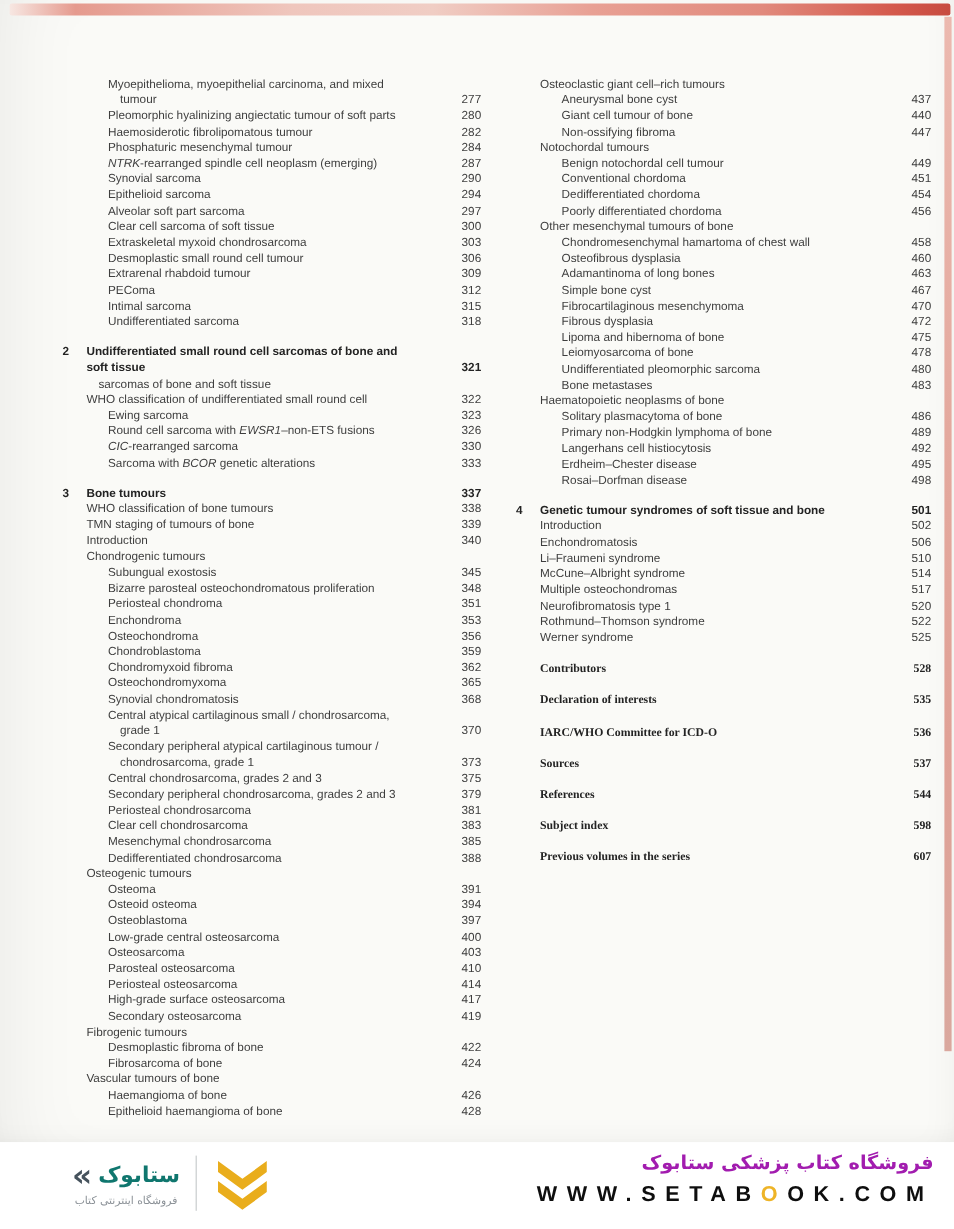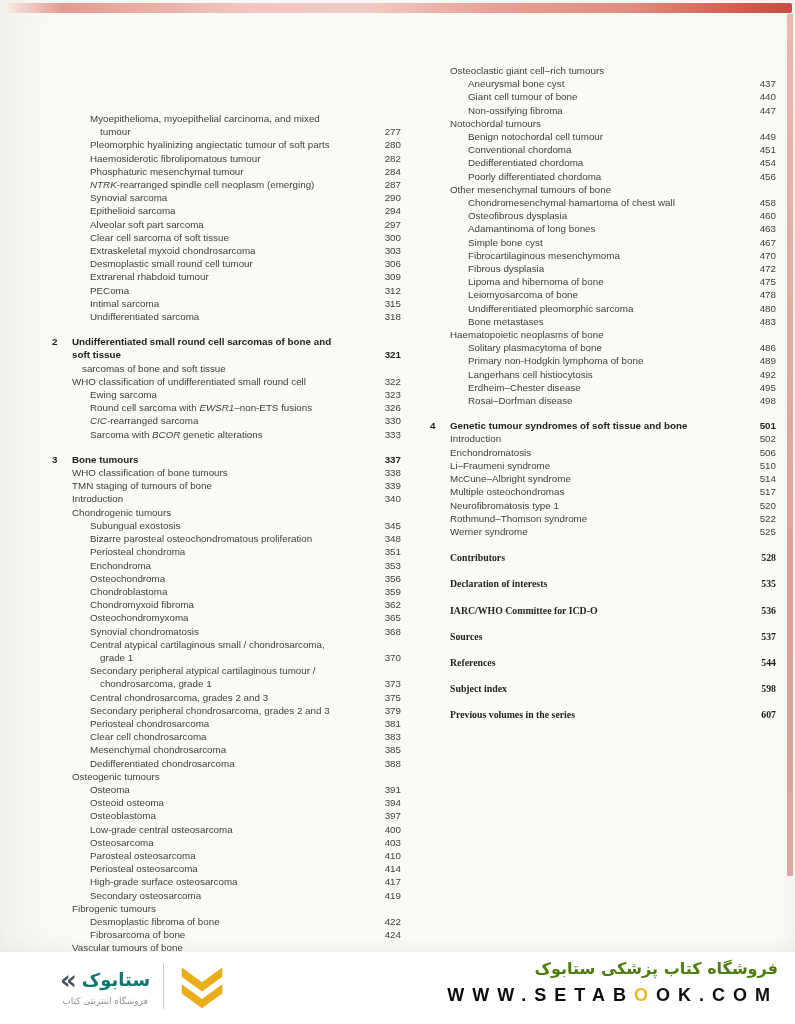--- a/index.html
+++ b/index.html
@@ -23,21 +23,21 @@
   }
   .right-edge {
     position:absolute; top:14px; right:2px; width:6px; bottom:76px;
     background:linear-gradient(180deg,#ecb9af 0%,#e4a99e 40%,#e0a196 70%,#daa89e 100%);
   }
   
   .col {
     position:absolute; top:64px;
     font-size:9.8px; line-height:13.2px; color:#3e3e3e;
   }
-  .col-left  { left:52px;  width:349px;margin-top:48px; }
+  .col-left  { left:52px;  width:349px; }
   .col-right { left:430px; width:346px; }
   .entry { display:flex; align-items:flex-end; }
   .entry .num { width:20px; font-weight:bold; color:#222; align-self:flex-start; }
   .entry .text { flex:1; min-width:0; }
   .entry .page { text-align:right; white-space:nowrap; padding-left:6px; }
   .text.ind1 { padding-left:20px; }
   .text.ind2 { padding-left:38px; }
   .entry.chapter { margin-top:12px; font-weight:bold; color:#232323; }
   .entry.back    { margin-top:13px; font-weight:bold; color:#232323;font-family:Liberation Serif, serif; }
   .line { white-space:nowrap; }
@@ -47,21 +47,21 @@
   .footer { position:absolute; left:0; right:0; bottom:0; height:72px; background:#ffffff; }
   .f-left { position:absolute; left:60px; top:10px; display:flex; align-items:center; gap:13px; }
   .logo-block { text-align:center; }
   .logo-row { display:flex; align-items:center; gap:5px; justify-content:center; }
   .logo-chev { color:#45525c; font-size:26px; font-weight:bold; line-height:1; font-family:"DejaVu Sans",sans-serif; }
   .logo-fa { font-family:"DejaVu Sans",sans-serif; font-weight:bold; font-size:18px; color:#0f766e; line-height:1.1; }
   .logo-sub { font-family:"DejaVu Sans",sans-serif; font-size:9px; color:#8a9096; margin-top:3px; }
   .f-divider { width:1px; height:46px; background:#c9ccce; }
   .gold-mark { display:block; }
   .f-right { position:absolute; right:17px; top:7px; text-align:right; }
-  .f-fa { font-family:"DejaVu Sans",sans-serif; font-weight:bold; font-size:16px; color:#4d7c0f; direction:rtl; }
+  .f-fa { font-family:"DejaVu Sans",sans-serif; font-weight:bold; font-size:16px; color:#a21caf; direction:rtl; }
   .f-url { margin-top:7px; font-size:18px; font-weight:bold; letter-spacing:8px; color:#0e0e0e; white-space:nowrap; }
   .f-url .accent { color:#eeb427; }
 </style>
 </head>
 <body>
 
 <div class="paper">
   <div class="top-edge"></div>
   <div class="right-edge"></div>
   <div class="col col-left" id="col-left">

